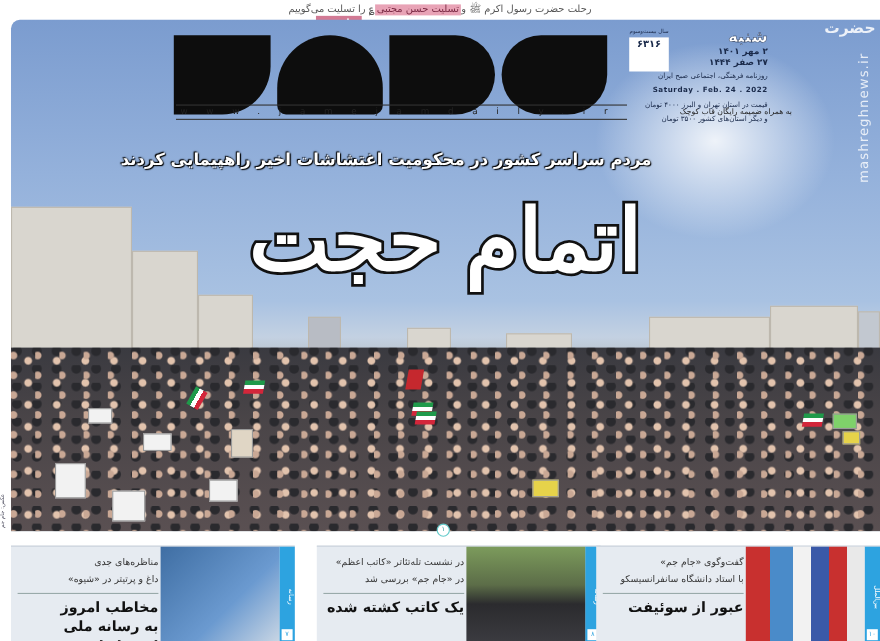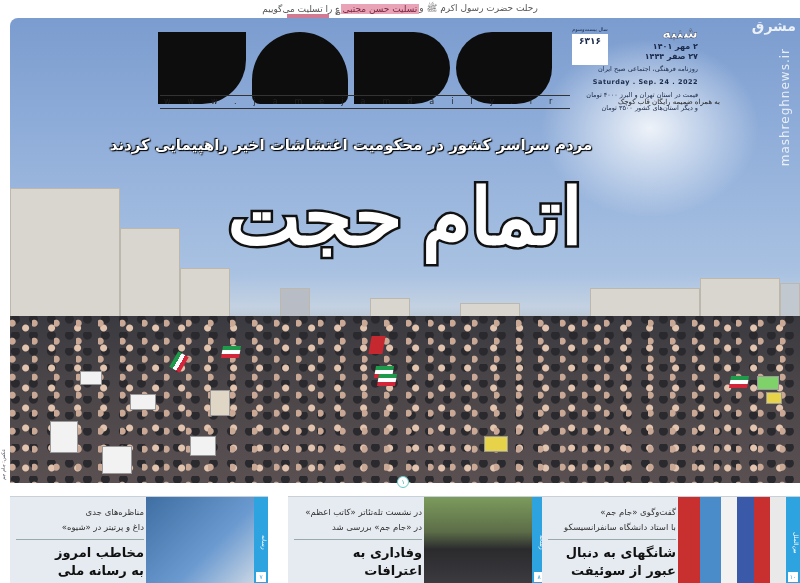--- a/index.html
+++ b/index.html
@@ -59,21 +59,21 @@
 
   .subhead {
     position: absolute; left: 0; top: 118px; width: 682px; text-align: center;
     font-size: 15px; font-weight: bold; color: #fff; direction: rtl;
     text-shadow: 0 0 2px #000, 1px 1px 1px #000, -1px -1px 1px #000;
   }
   .headline {
     position: absolute; left: 0; top: 150px; width: 790px; text-align: center;
     font-size: 78px; font-weight: bold; color: #fff; direction: rtl; line-height: 100px;
     -webkit-text-stroke: 5px #111; paint-order: stroke fill;
-    font-family: Liberation Serif, serif;
+    font-family: Liberation Sans, sans-serif;
   }
 
   .brand-wm { position: absolute; right: 4px; top: 0px; font-size: 14px; font-weight: bold; color: rgba(255,255,255,0.85); direction: rtl; }
   .site-wm {
     position: absolute; right: 8px; top: 30px; writing-mode: vertical-rl; transform: rotate(180deg);
     font-size: 12px; color: rgba(255,255,255,0.8); letter-spacing: 1px;
   }
 
   
   .buildings {
@@ -124,42 +124,42 @@
 <div class="top-banner">
   <span>رحلت حضرت رسول اکرم ﷺ و </span>
   <span class="hl">تسلیت حسن مجتبی</span>
   <span> ؏ را تسلیت می‌گوییم</span>
 </div>
 <div class="watermark-tab">جام جم</div>
 
 <div class="cover">
   <div class="sky-glow"></div>
 
-  <div class="brand-wm">مشرق</div>
+  <div class="brand-wm">حضرت</div>
   <div class="site-wm">mashreghnews.ir</div>
 
   <div class="logo" title="جام جم">
     <div class="glyph g1"></div>
     <div class="glyph g2"></div>
     <div class="glyph g3"></div>
     <div class="glyph g4"></div>
   </div>
   <div class="url-line">
     <span>www.jamejamdaily.ir</span>
     <span class="free">به همراه ضمیمه رایگان قاب کوچک</span>
   </div>
 
   <div class="datebox">
     <div class="issue-label">سال بیست‌وسوم</div>
     <div class="issue-no">۶۳۱۶</div>
     <div class="day">شنبه</div>
     <div class="d1">۲ مهر ۱۴۰۱</div>
     <div class="d2">۲۷ صفر ۱۴۴۴</div>
     <div class="meta">روزنامه فرهنگی، اجتماعی صبح ایران</div>
-    <div class="meta en">Saturday . Sep. 24 . 2022</div>
+    <div class="meta en">Saturday . Feb. 24 . 2022</div>
     <div class="meta">قیمت در استان تهران و البرز ۴۰۰۰ تومان</div>
     <div class="meta">و دیگر استان‌های کشور ۳۵۰۰ تومان</div>
   </div>
 
   <div class="buildings">
     <div class="bld" style="left:0;width:110px;height:140px;"></div>
     <div class="bld" style="left:110px;width:60px;height:100px;"></div>
     <div class="bld" style="left:170px;width:50px;height:60px;"></div>
     <div class="bld" style="left:270px;width:30px;height:40px;background:#b8bcc4;"></div>
     <div class="bld" style="left:360px;width:40px;height:30px;"></div>
@@ -219,36 +219,34 @@
     <span class="pg">۸</span>
   </div>
   <div class="thumb" style="background:linear-gradient(180deg,#7c9b5c,#5c6d48 40%,#2b2b2e 60%,#3b3b40);"></div>
   <div class="text">
     <div class="kicker">
       <div>در نشست تله‌تئاتر «کاتب اعظم»</div>
       <div>در «جام جم» بررسی شد</div>
     </div>
     <div class="rule"></div>
     <div class="title">
-      <div>وفاداری به اعترافات</div>
       <div>یک کاتب کشته شده</div>
     </div>
   </div>
 </div>
 
 <div class="teaser" style="left:542px;">
   <div class="tab">
     <span>بین‌الملل</span>
     <span class="pg">۱۰</span>
   </div>
   <div class="thumb" style="background:linear-gradient(90deg,#c8302f 0 20%,#4a8bc9 20% 40%,#f2f2f2 40% 55%,#3a59a8 55% 70%,#c8302f 70% 85%,#e9e9e9 85%);"></div>
   <div class="text">
     <div class="kicker">
       <div>گفت‌وگوی «جام جم»</div>
       <div>با استاد دانشگاه سانفرانسیسکو</div>
     </div>
     <div class="rule"></div>
     <div class="title">
-      <div>شانگهای به دنبال</div>
       <div>عبور از سوئیفت</div>
     </div>
   </div>
 </div>
 
 </body></html>

